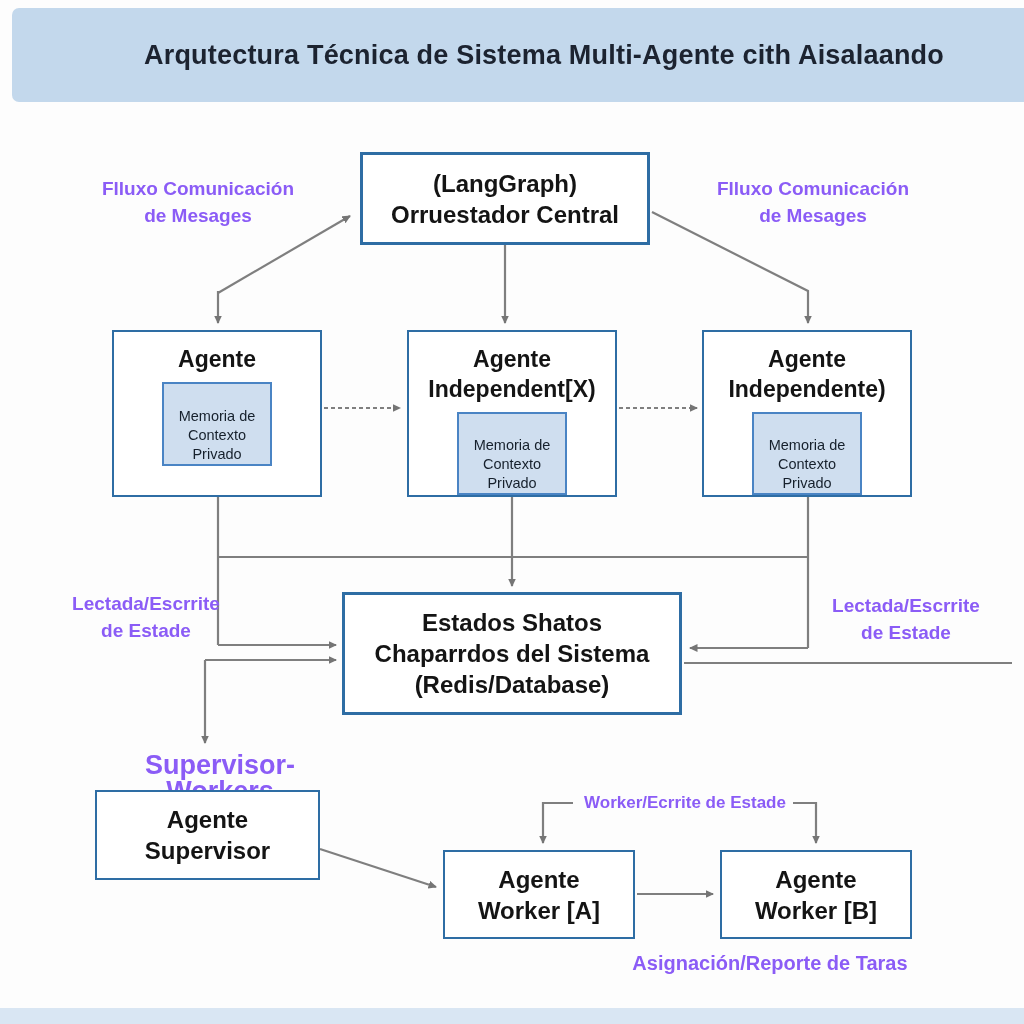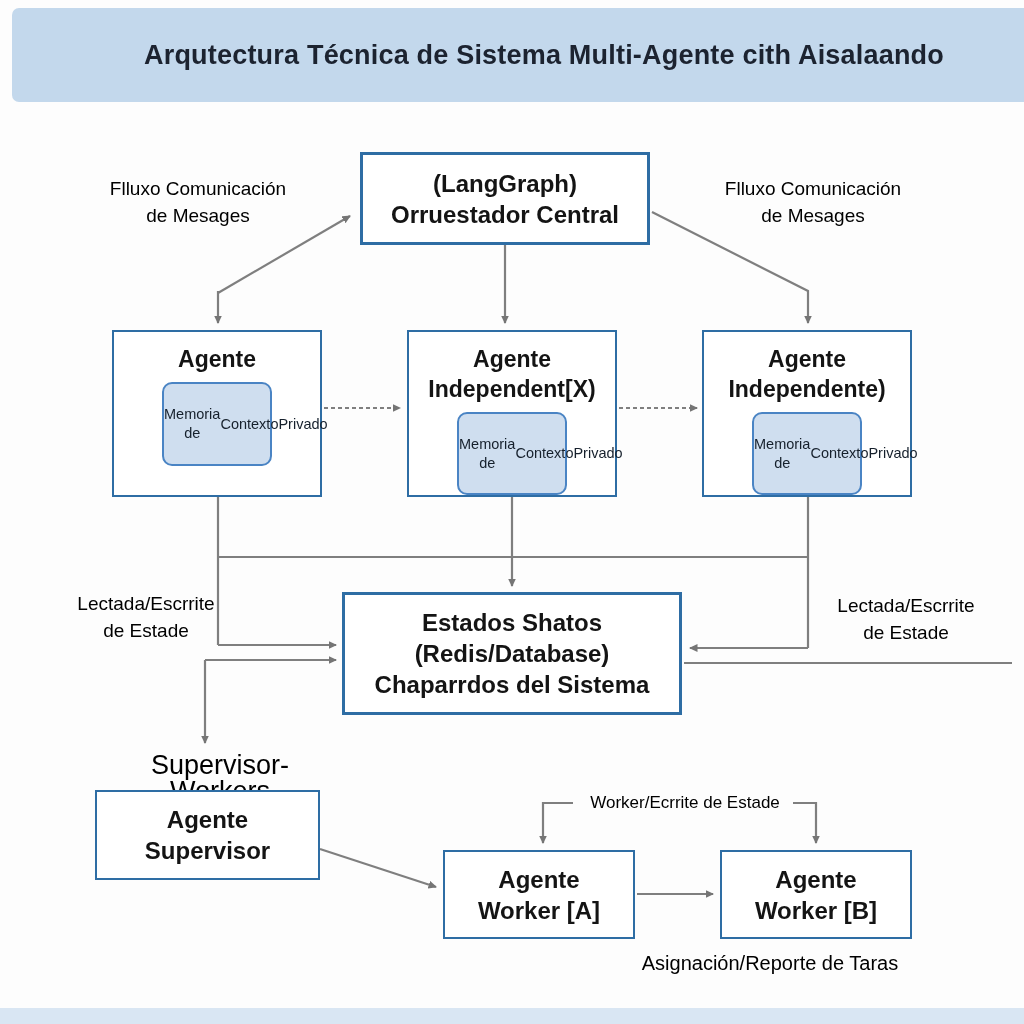--- a/index.html
+++ b/index.html
@@ -24,27 +24,27 @@
   .box{
     background:#ffffff;border:3px solid #2e6da4;box-sizing:border-box;
     display:flex;flex-direction:column;align-items:center;justify-content:center;
     z-index:2;text-align:center;
   }
   .box .bt{font-size:24px;font-weight:600;line-height:31px;color:#141414;}
   .agent{width:210px;height:167px;border-width:2.5px;justify-content:flex-start;padding-top:12px;}
   .agent .bt{font-size:23px;line-height:30px;}
   .memory{
     margin-top:8px;width:106px;height:80px;
-    background:#cfdeef;border:2px solid #4a84c4;border-radius:10px;
-    display:flex;flex-direction:row;align-items:center;justify-content:space-between;
+    background:#cfdeef;border:2px solid #4a84c4;border-radius:0;
+    display:flex;flex-direction:column;align-items:center;justify-content:flex-end;
     text-align:center;
   }
   .memory .mt{font-size:14.5px;line-height:19px;color:#16202c;}
   .lbl{
-    z-index:2;text-align:center;font-size:19px;line-height:27px;color:#000000;
+    z-index:2;text-align:center;font-size:19px;line-height:27px;color:#8b5cf6;font-weight:bold;
   }
   .lbl.small{font-size:17px;line-height:22px;}
   .lbl.med{font-size:20px;line-height:26px;}
   svg.wires{position:absolute;left:0;top:0;z-index:1;}
   .bottomstrip{
     left:0;bottom:0;width:1024px;height:16px;background:#d9e6f3;z-index:0;
   }
 </style>
 </head>
 <body>
@@ -129,22 +129,22 @@
   <div class="bt">Independente)</div>
   <div class="memory">
     <div class="mt">Memoria de</div>
     <div class="mt">Contexto</div>
     <div class="mt">Privado</div>
   </div>
 </div>
 
 <div class="abs box" style="left:342px;top:592px;width:340px;height:123px;">
   <div class="bt">Estados Shatos</div>
+  <div class="bt">Chaparrdos del Sistema</div>
   <div class="bt">(Redis/Database)</div>
-  <div class="bt">Chaparrdos del Sistema</div>
 </div>
 
 <div class="abs lbl" style="left:30px;top:590px;width:232px;">
   <div>Lectada/Escrrite</div>
   <div>de Estade</div>
 </div>
 <div class="abs lbl" style="left:790px;top:592px;width:232px;">
   <div>Lectada/Escrrite</div>
   <div>de Estade</div>
 </div>

